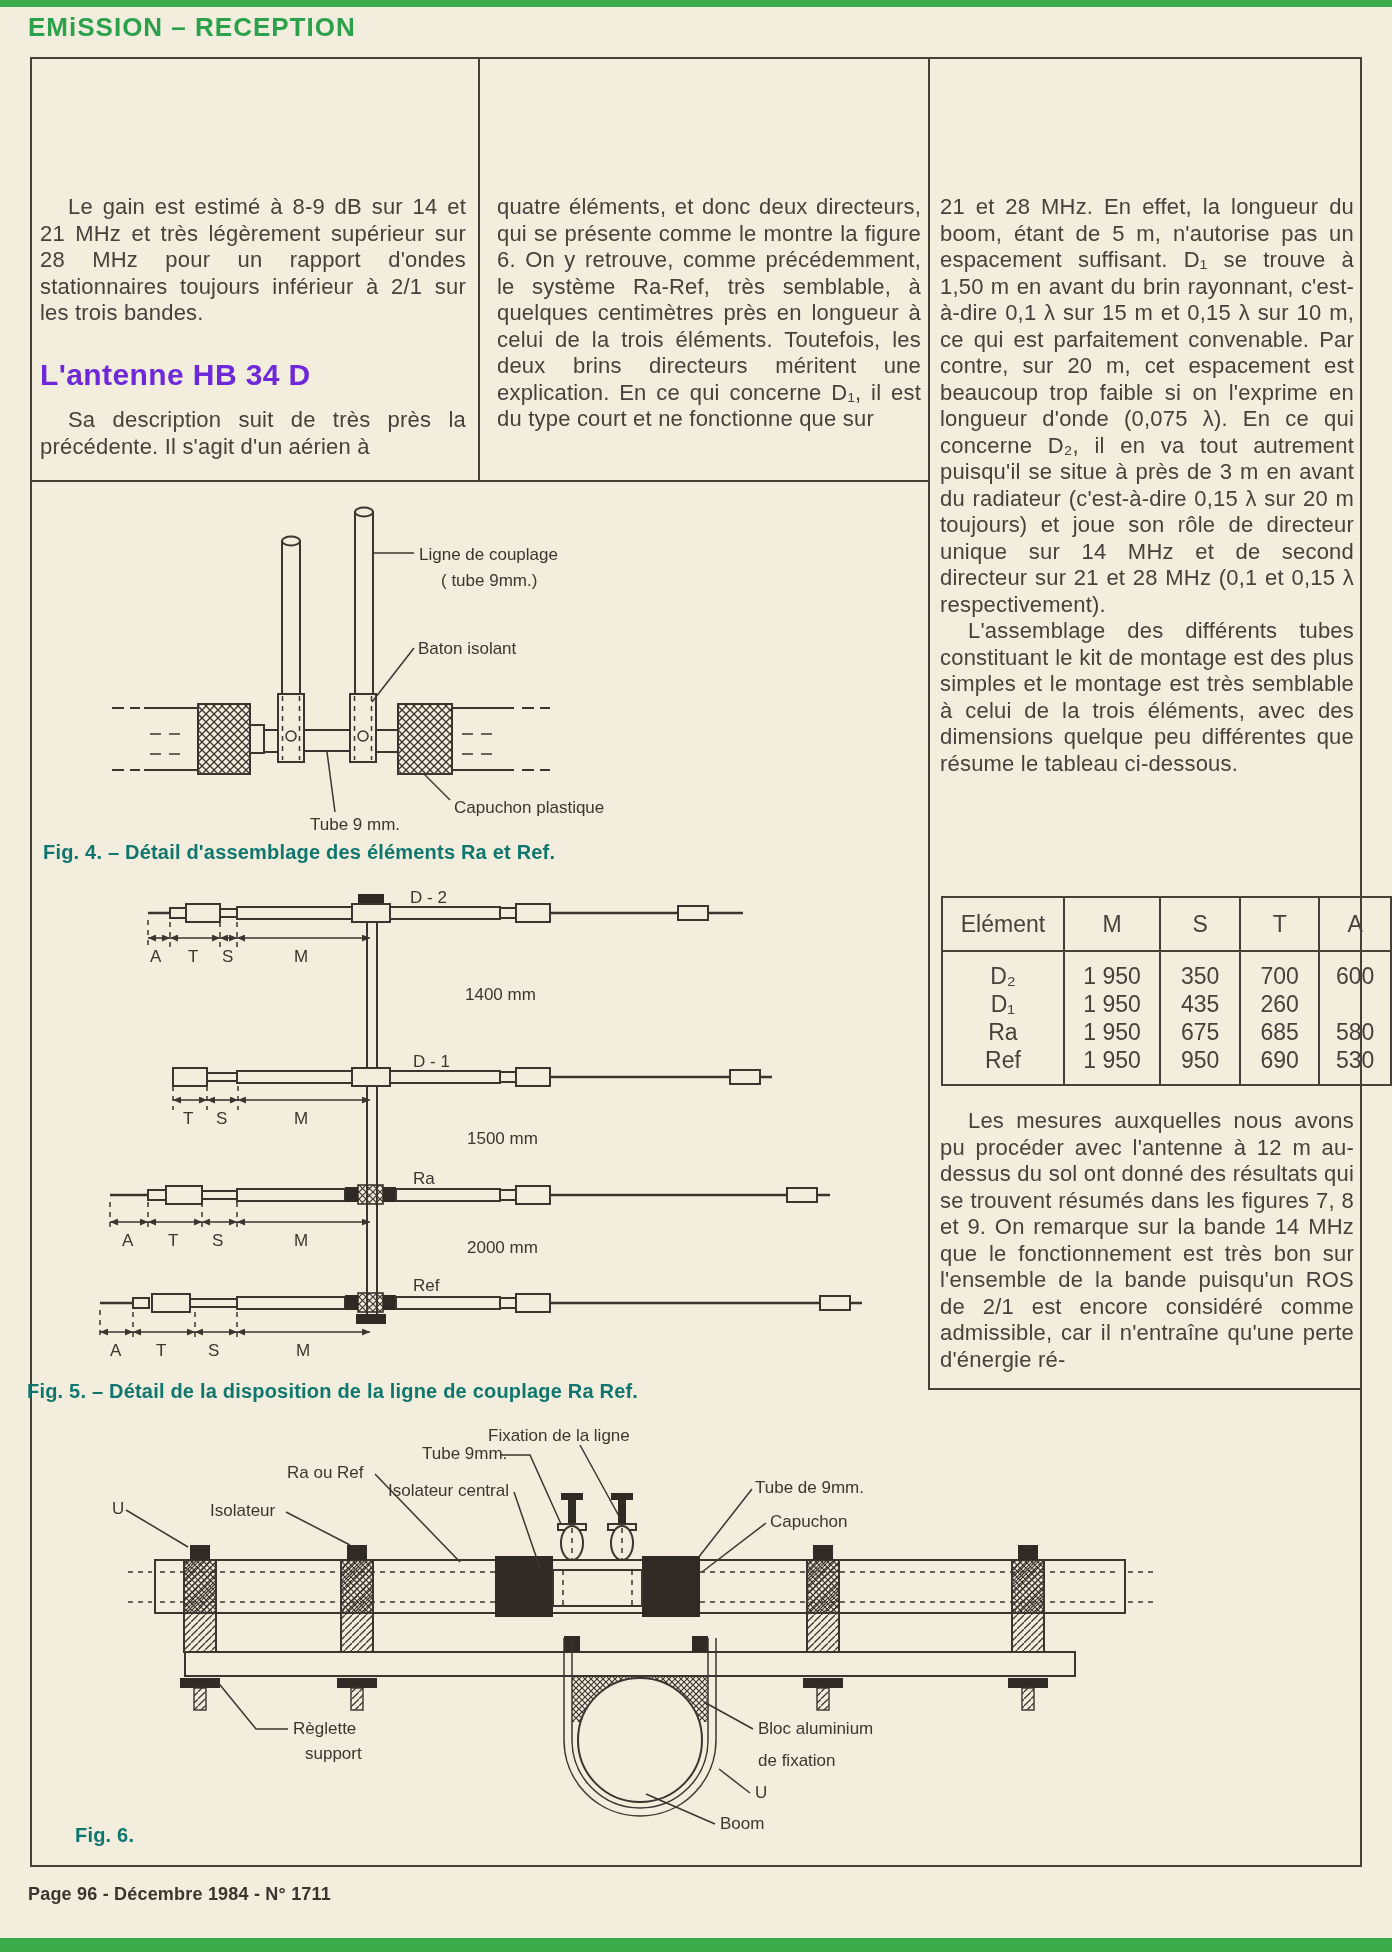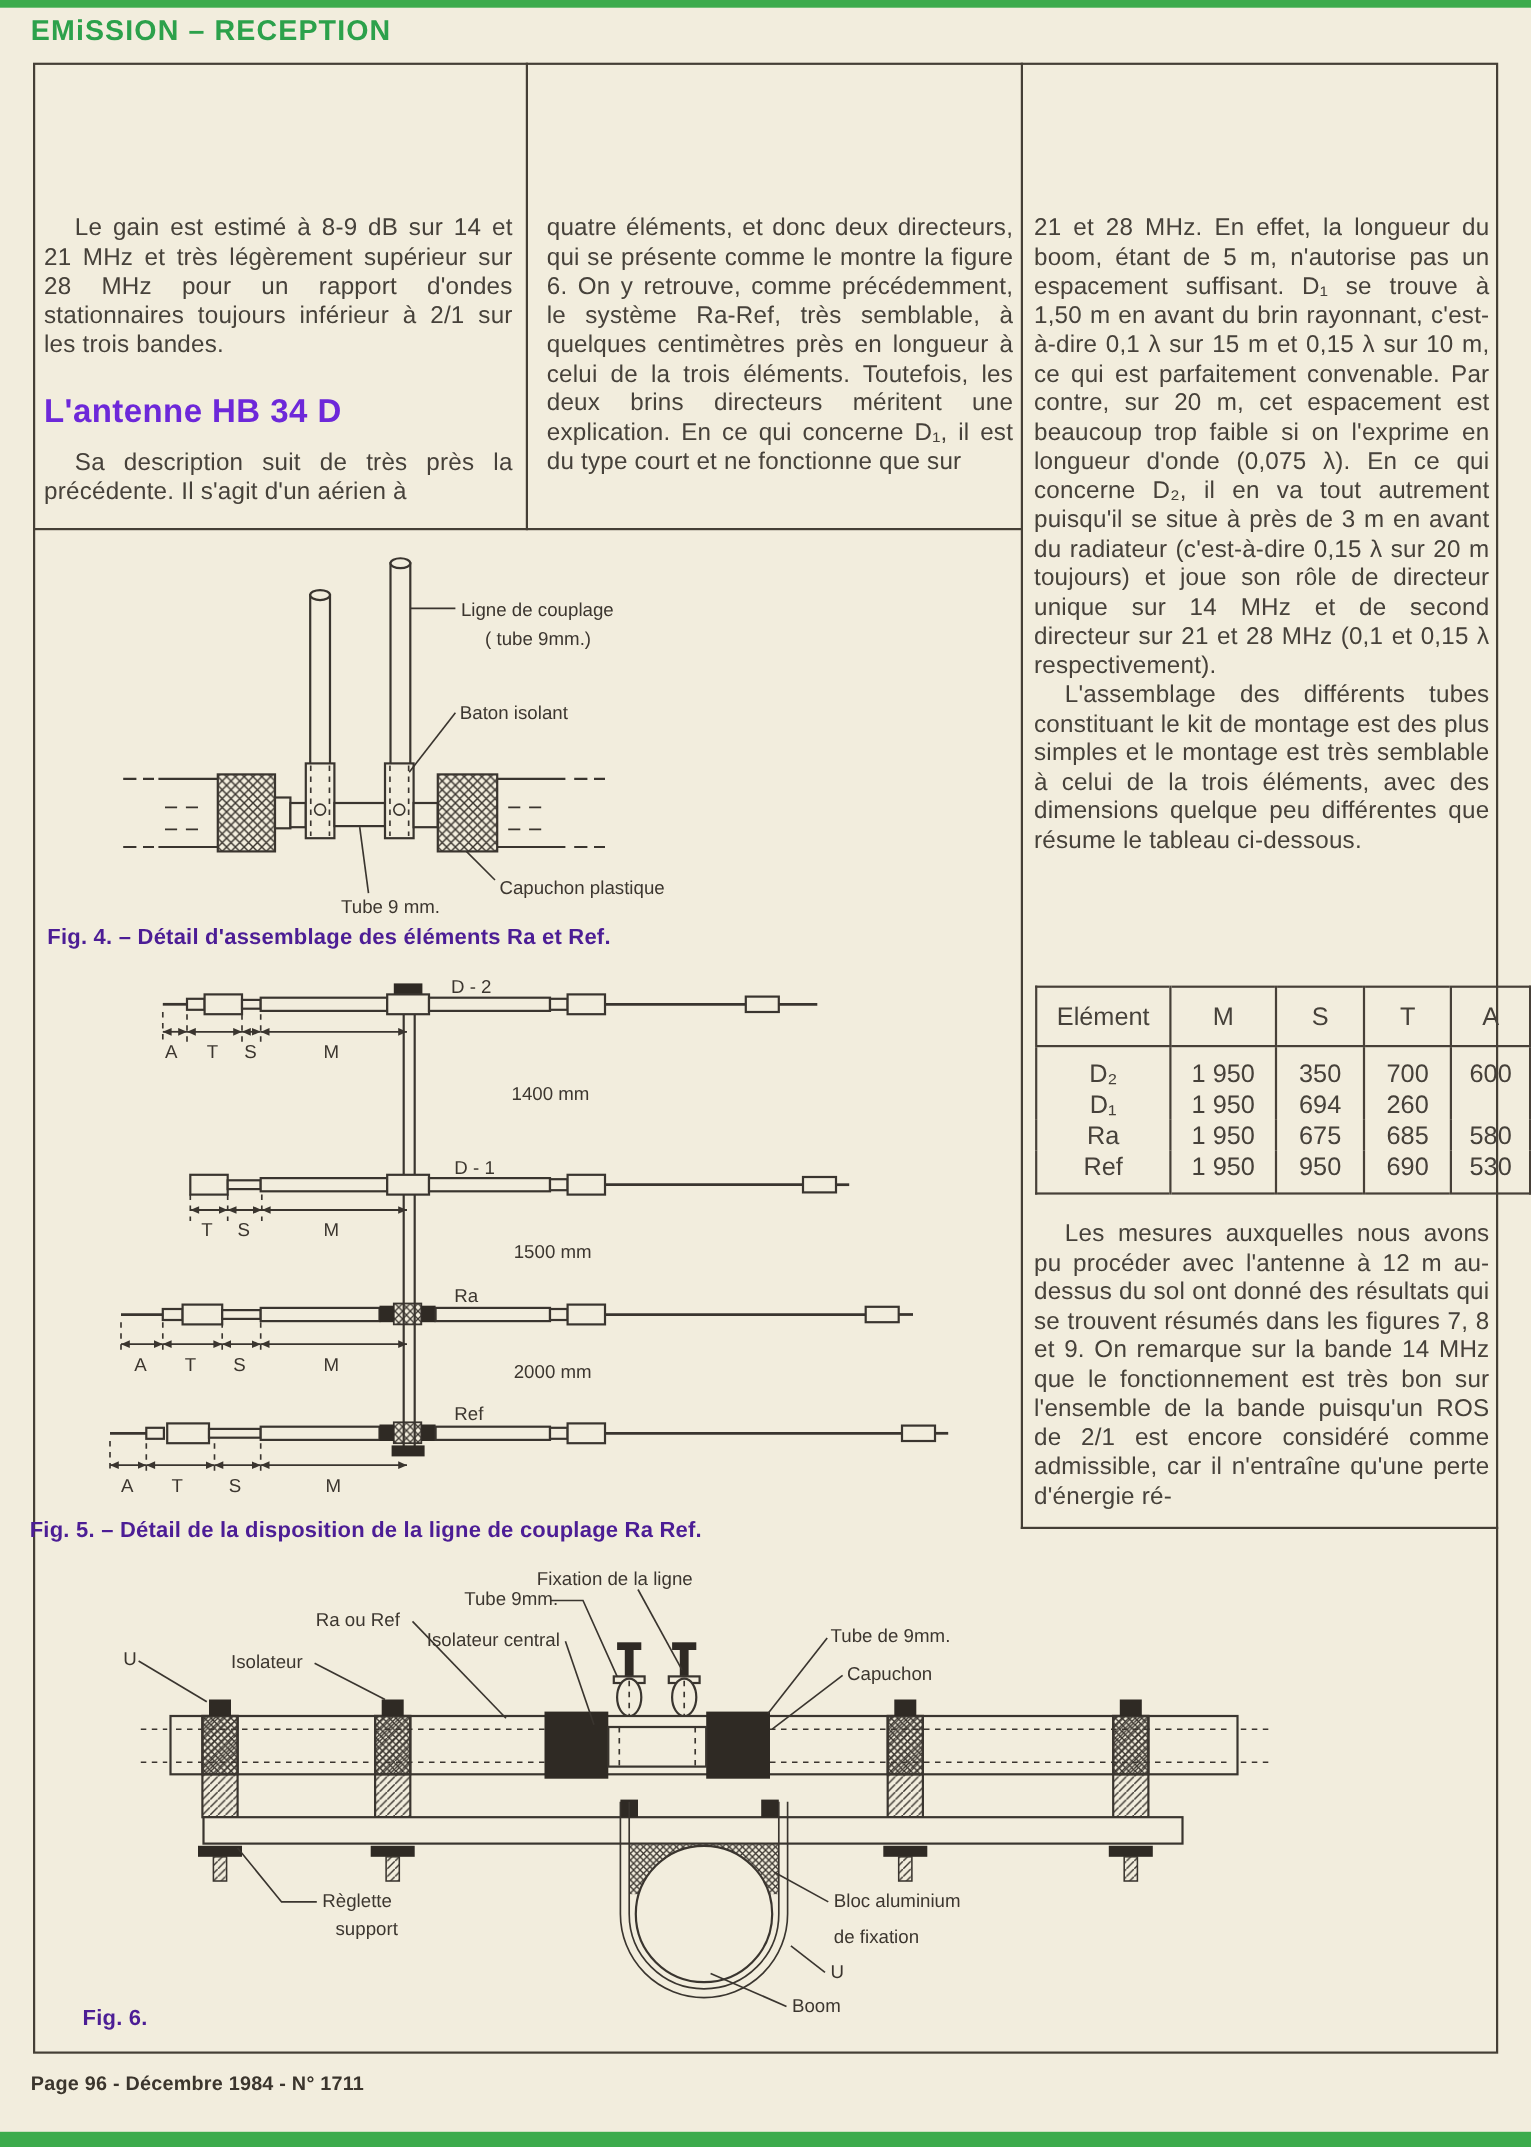--- a/index.html
+++ b/index.html
@@ -17,21 +17,21 @@
   .v1{left:478px;top:57px;width:2px;height:425px;}
   .v2{left:928px;top:57px;width:2px;height:1333px;}
   .h1{left:30px;top:480px;width:900px;height:2px;}
   .h2{left:928px;top:1388px;width:434px;height:2px;}
   .txt{position:absolute;font-size:22px;line-height:26.5px;text-align:justify;
        letter-spacing:0.2px;color:#46413a;}
   .txt p{margin:0;}
   .txt p.ind{text-indent:28px;}
   .ghead{position:absolute;font-size:30px;font-weight:bold;color:#6d28d9;
          letter-spacing:0.4px;}
-  .cap{position:absolute;font-size:20px;font-weight:bold;color:#4c1d95;
+  .cap{position:absolute;font-size:20px;font-weight:bold;color:#0f766e;
        letter-spacing:0.2px;z-index:5;text-align:center;}
   .ftr{position:absolute;left:28px;top:1884px;font-size:18px;font-weight:bold;
        color:#3b352d;letter-spacing:0.2px;}
   .tblwrap{position:absolute;left:941px;top:896px;border-radius:17px;}
   table.dims{border-collapse:collapse;font-size:23px;color:#46413a;}
   table.dims th,table.dims td{border-right:2px solid #474038;text-align:center;
       font-weight:normal;padding:0 6px;}
   table.dims th:last-child,table.dims td:last-child{border-right:none;}
   table.dims{border:2px solid #474038;}
   table.dims thead th{height:52px;border-bottom:2px solid #474038;}
@@ -94,21 +94,21 @@
         <tr class="first">
           <td>D₂</td>
           <td>1 950</td>
           <td>350</td>
           <td>700</td>
           <td>600</td>
         </tr>
         <tr>
           <td>D₁</td>
           <td>1 950</td>
-          <td>694</td>
+          <td>435</td>
           <td>260</td>
           <td></td>
         </tr>
         <tr>
           <td>Ra</td>
           <td>1 950</td>
           <td>675</td>
           <td>685</td>
           <td>580</td>
         </tr>

